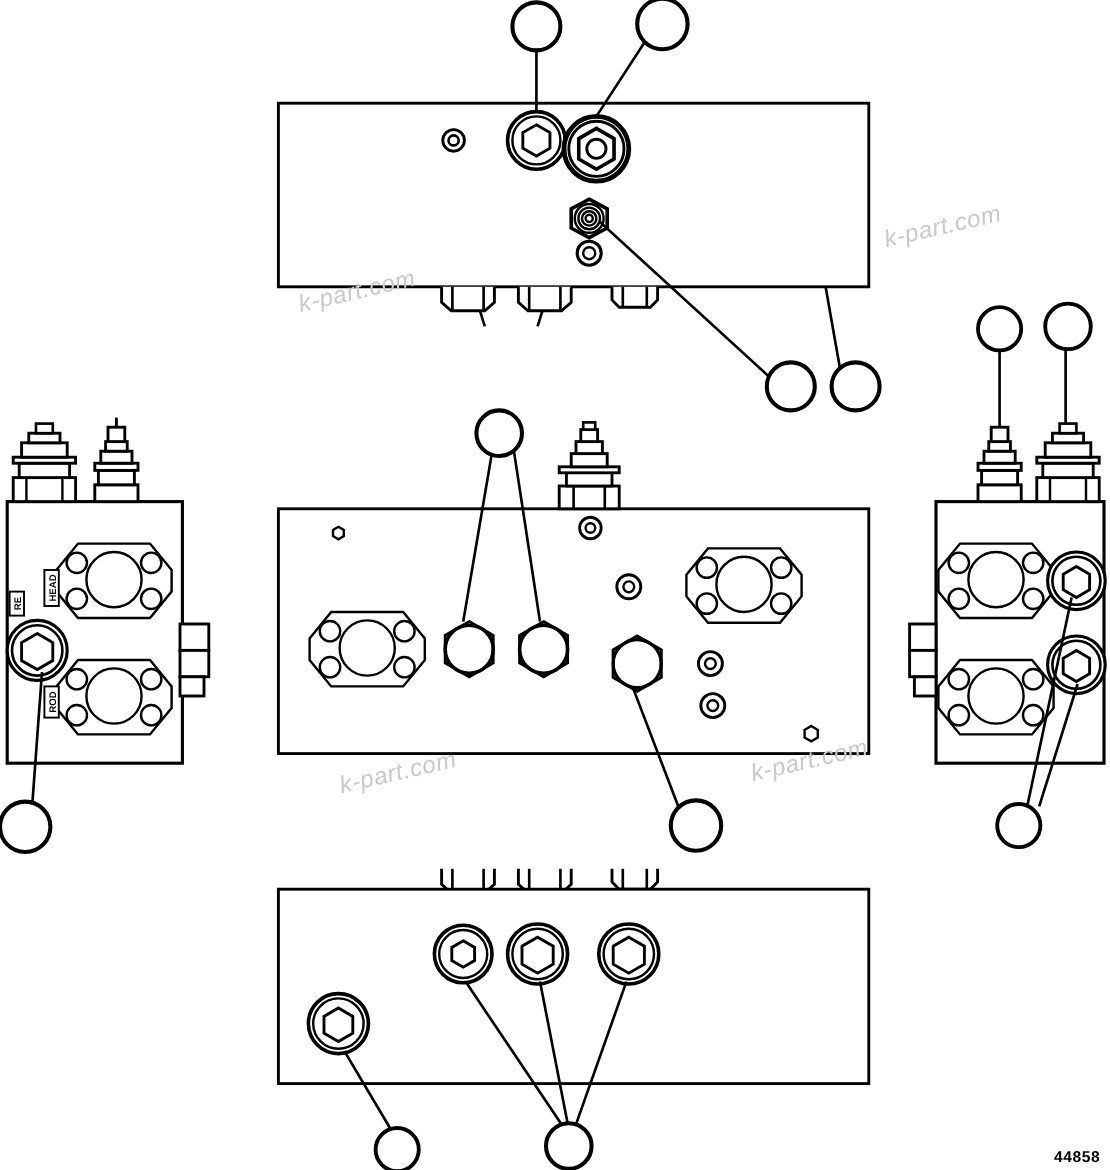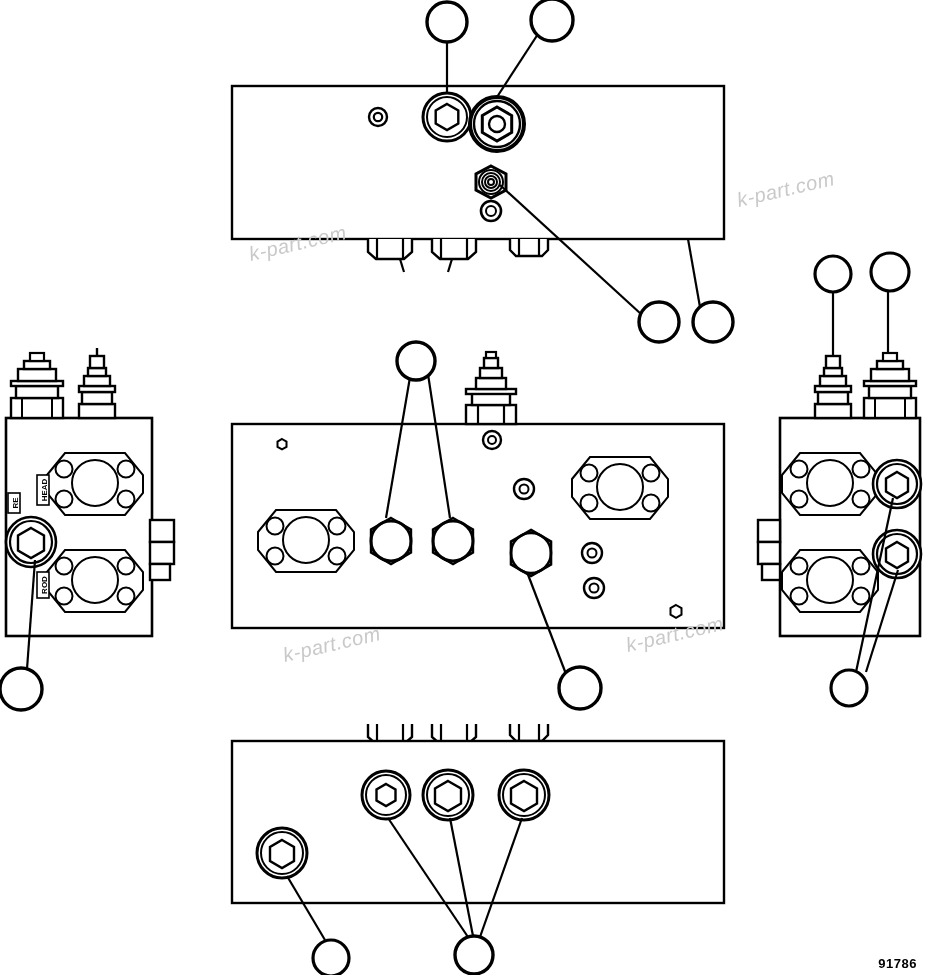--- a/index.html
+++ b/index.html
@@ -297,14 +297,14 @@
         <text x="0" y="3.5" font-size="8" font-family="'Liberation Sans',sans-serif" font-weight="bold" text-anchor="middle" fill="#000">RE</text>
       </g>
     </g>
   </svg>
 
   <div class="wm" style="left:248px;top:232px;transform:rotate(-13deg);">k-part.com</div>
   <div class="wm" style="left:736px;top:178px;transform:rotate(-13deg);">k-part.com</div>
   <div class="wm" style="left:282px;top:633px;transform:rotate(-13deg);">k-part.com</div>
   <div class="wm" style="left:625px;top:623px;transform:rotate(-13deg);">k-part.com</div>
 
-  <div id="partno">91786</div>
+  <div id="partno">44858</div>
 </div>
 
 </body></html>

